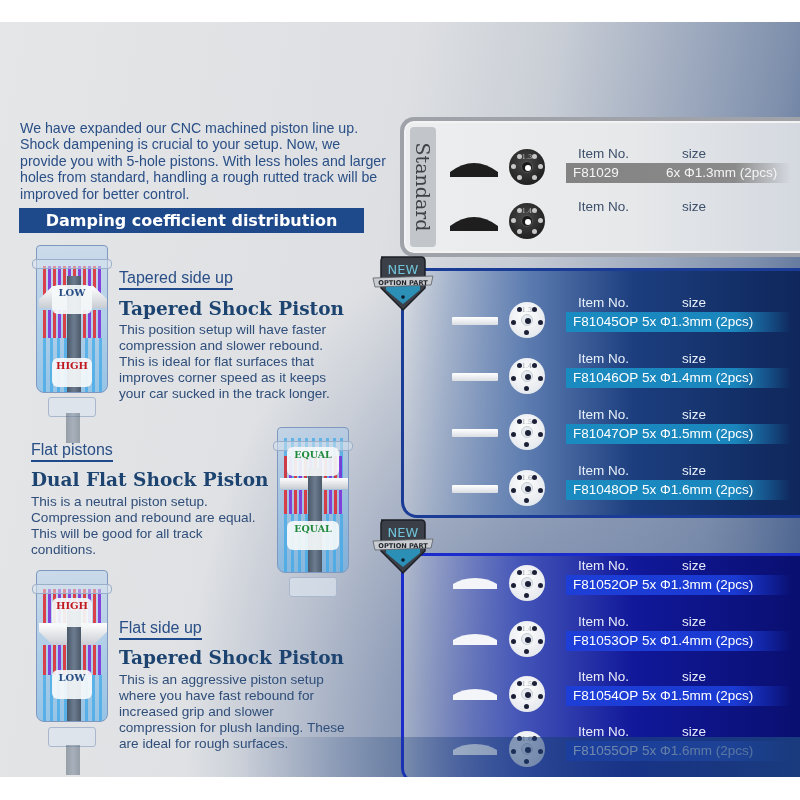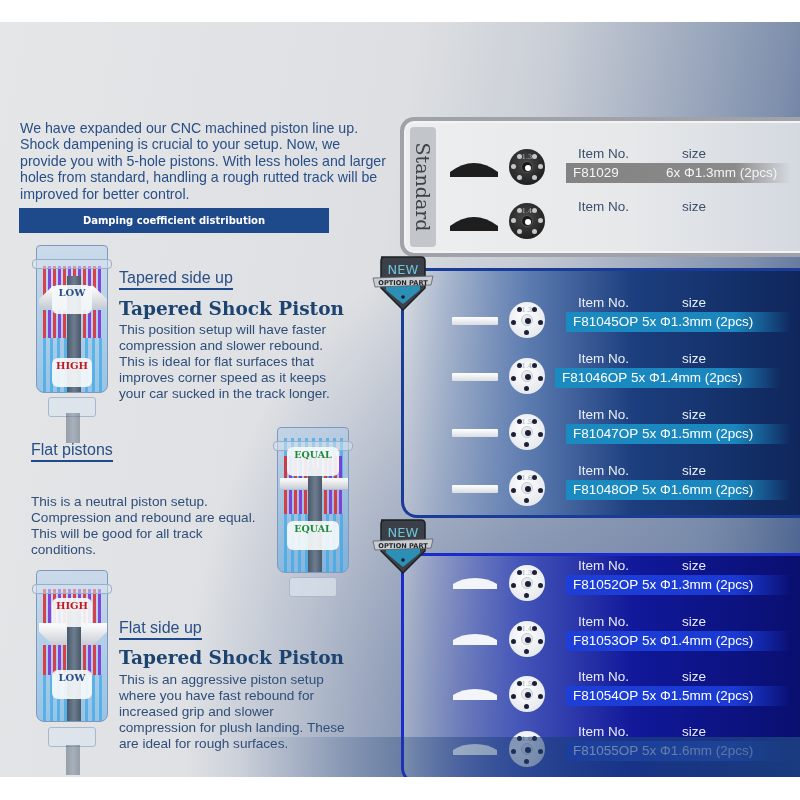--- a/index.html
+++ b/index.html
@@ -22,23 +22,23 @@
     position: absolute; left: 20px; top: 20px;
     font-family: "DejaVu Serif", serif; font-weight: bold;
     font-size: 44px; color: #1d4a8c; letter-spacing: -0.5px; white-space: nowrap;
   }
   .intro {
     position: absolute; left: 20px; top: 73px; width: 370px;
     font-family: "Liberation Sans", sans-serif; font-size: 14.2px; line-height: 16.4px; color: #2a4f86; margin-top: 25px;
   }
 
   .damp-bar {
-    position: absolute; left: 19px; top: 186px; width: 310px; height: 25px;
+    position: absolute; left: 19px; top: 186px; width: 345px; height: 25px;
     background: #1e4a8c; color: #fff; text-align: center;
-    font-family: "DejaVu Sans", sans-serif; font-weight: bold; font-size: 10px; line-height: 25px;
+    font-family: "DejaVu Sans", sans-serif; font-weight: bold; font-size: 16px; line-height: 25px;
   }
 
   
   .shock { position: absolute; width: 76px; }
   .shock .body {
     position: absolute; left: 0; top: 0; width: 72px; height: 150px;
     border: 1.5px solid #7f98c0; border-radius: 4px 4px 8px 8px;
     background: linear-gradient(180deg, rgba(160,200,240,0.35), rgba(90,170,230,0.55));
     overflow: hidden;
   }
@@ -184,20 +184,21 @@
       <div class="stripes cold" style="top:86px; height:60px;"></div>
       <div class="rod" style="top:40px; height:110px;"></div>
     </div>
     <div class="cap"></div>
     <div class="label-pill lbl-green" style="top:20px; left:10px; width:52px;">EQUAL</div>
     <div class="label-pill lbl-green" style="top:94px; left:10px; width:52px;">EQUAL</div>
     <div class="foot" style="top:150px;"></div>
   </div>
 
   <div class="desc-sub" style="left:31px; top:419px;">Flat pistons</div>
+  <div class="desc-title" style="left:31px; top:447px;">Dual Flat Shock Piston</div>
   <div class="desc-body" style="left:31px; top:472px; width:236px;">This is a neutral piston setup. Compression and rebound are equal. This will be good for all track conditions.</div>
 
   <div class="shock" style="left:36px; top:548px; height:210px;">
     <div class="body" style="height:152px;">
       <div class="stripes hot" style="top:18px; height:44px;"></div>
       <div class="piston-disc" style="top:52px; height:22px; clip-path: polygon(0 0,100% 0,100% 40%,80% 100%,20% 100%,0 40%);"></div>
       <div class="stripes hot" style="top:74px; height:30px;"></div>
       <div class="stripes cold" style="top:104px; height:48px;"></div>
       <div class="rod" style="top:40px; height:116px;"></div>
     </div>
@@ -264,21 +265,21 @@
         <span class="h-size">size</span>
       </div>
     <div class="row-bar" style="left:162px; top:41px;">
         <span class="code">F81045OP</span>
         <span class="size">5x Φ1.3mm (2pcs)</span>
       </div>
     <div class="row-head" style="left:174px; top:80px;">
         <span class="h-item">Item No.</span>
         <span class="h-size">size</span>
       </div>
-    <div class="row-bar" style="left:151px; top:97px;padding-left:26px;">
+    <div class="row-bar" style="left:162px; top:97px;padding-left:26px;">
         <span class="code">F81046OP</span>
         <span class="size">5x Φ1.4mm (2pcs)</span>
       </div>
     <div class="row-head" style="left:174px; top:136px;">
         <span class="h-item">Item No.</span>
         <span class="h-size">size</span>
       </div>
     <div class="row-bar" style="left:162px; top:153px;">
         <span class="code">F81047OP</span>
         <span class="size">5x Φ1.5mm (2pcs)</span>

